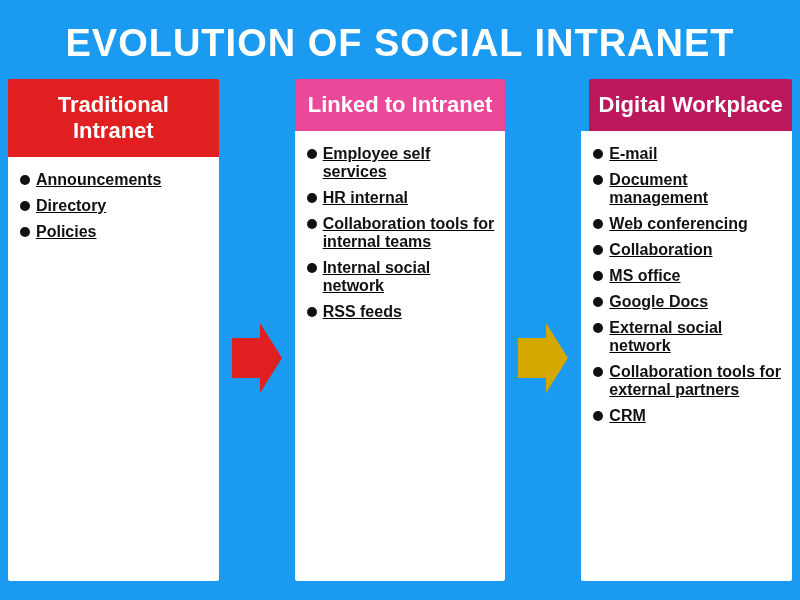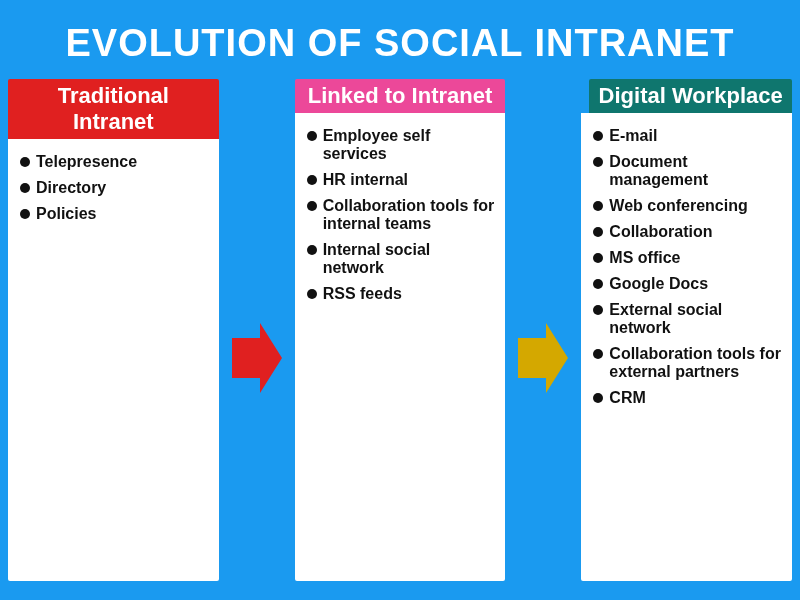--- a/index.html
+++ b/index.html
@@ -34,38 +34,39 @@
       flex: 1;
       display: flex;
       flex-direction: column;
     }
 
     .column-header {
       color: white;
       font-size: 22px;
       font-weight: 900;
       text-align: center;
-      padding: 4px 8px;
+      padding: 13px 8px;
       border-radius: 2px 2px 0 0;
     }
 
     .col1-header { background-color: #e02020; }
     .col2-header { background-color: #ec4899; }
-    .col3-header { background-color: #0f766e; margin-left: 8px; }
+    .col3-header { background-color: #be185d; margin-left: 8px; }
 
     .column-body {
       background-color: white;
       flex: 1;
       padding: 14px 10px 10px 8px;
       border-radius: 0 0 2px 2px;
     }
 
     .column-body ul {
       list-style: none;
       padding: 0;
+      text-decoration: underline;
     }
 
     .column-body ul li {
       font-size: 16px;
       font-weight: 700;
       color: #111;
       margin-bottom: 8px;
       padding-left: 4px;
       display: flex;
       align-items: flex-start;
@@ -109,21 +110,21 @@
   <h1 class="main-title">EVOLUTION OF SOCIAL INTRANET</h1>
 
   <div class="columns-container">
 
     <div class="column">
       <div class="column-header col1-header">Traditional Intranet</div>
       <div class="column-body">
         <ul>
           <li>
               <span class="bullet"></span>
-              <span>Telepresence</span>
+              <span>Announcements</span>
             </li>
           <li>
               <span class="bullet"></span>
               <span>Directory</span>
             </li>
           <li>
               <span class="bullet"></span>
               <span>Policies</span>
             </li>
         </ul>

